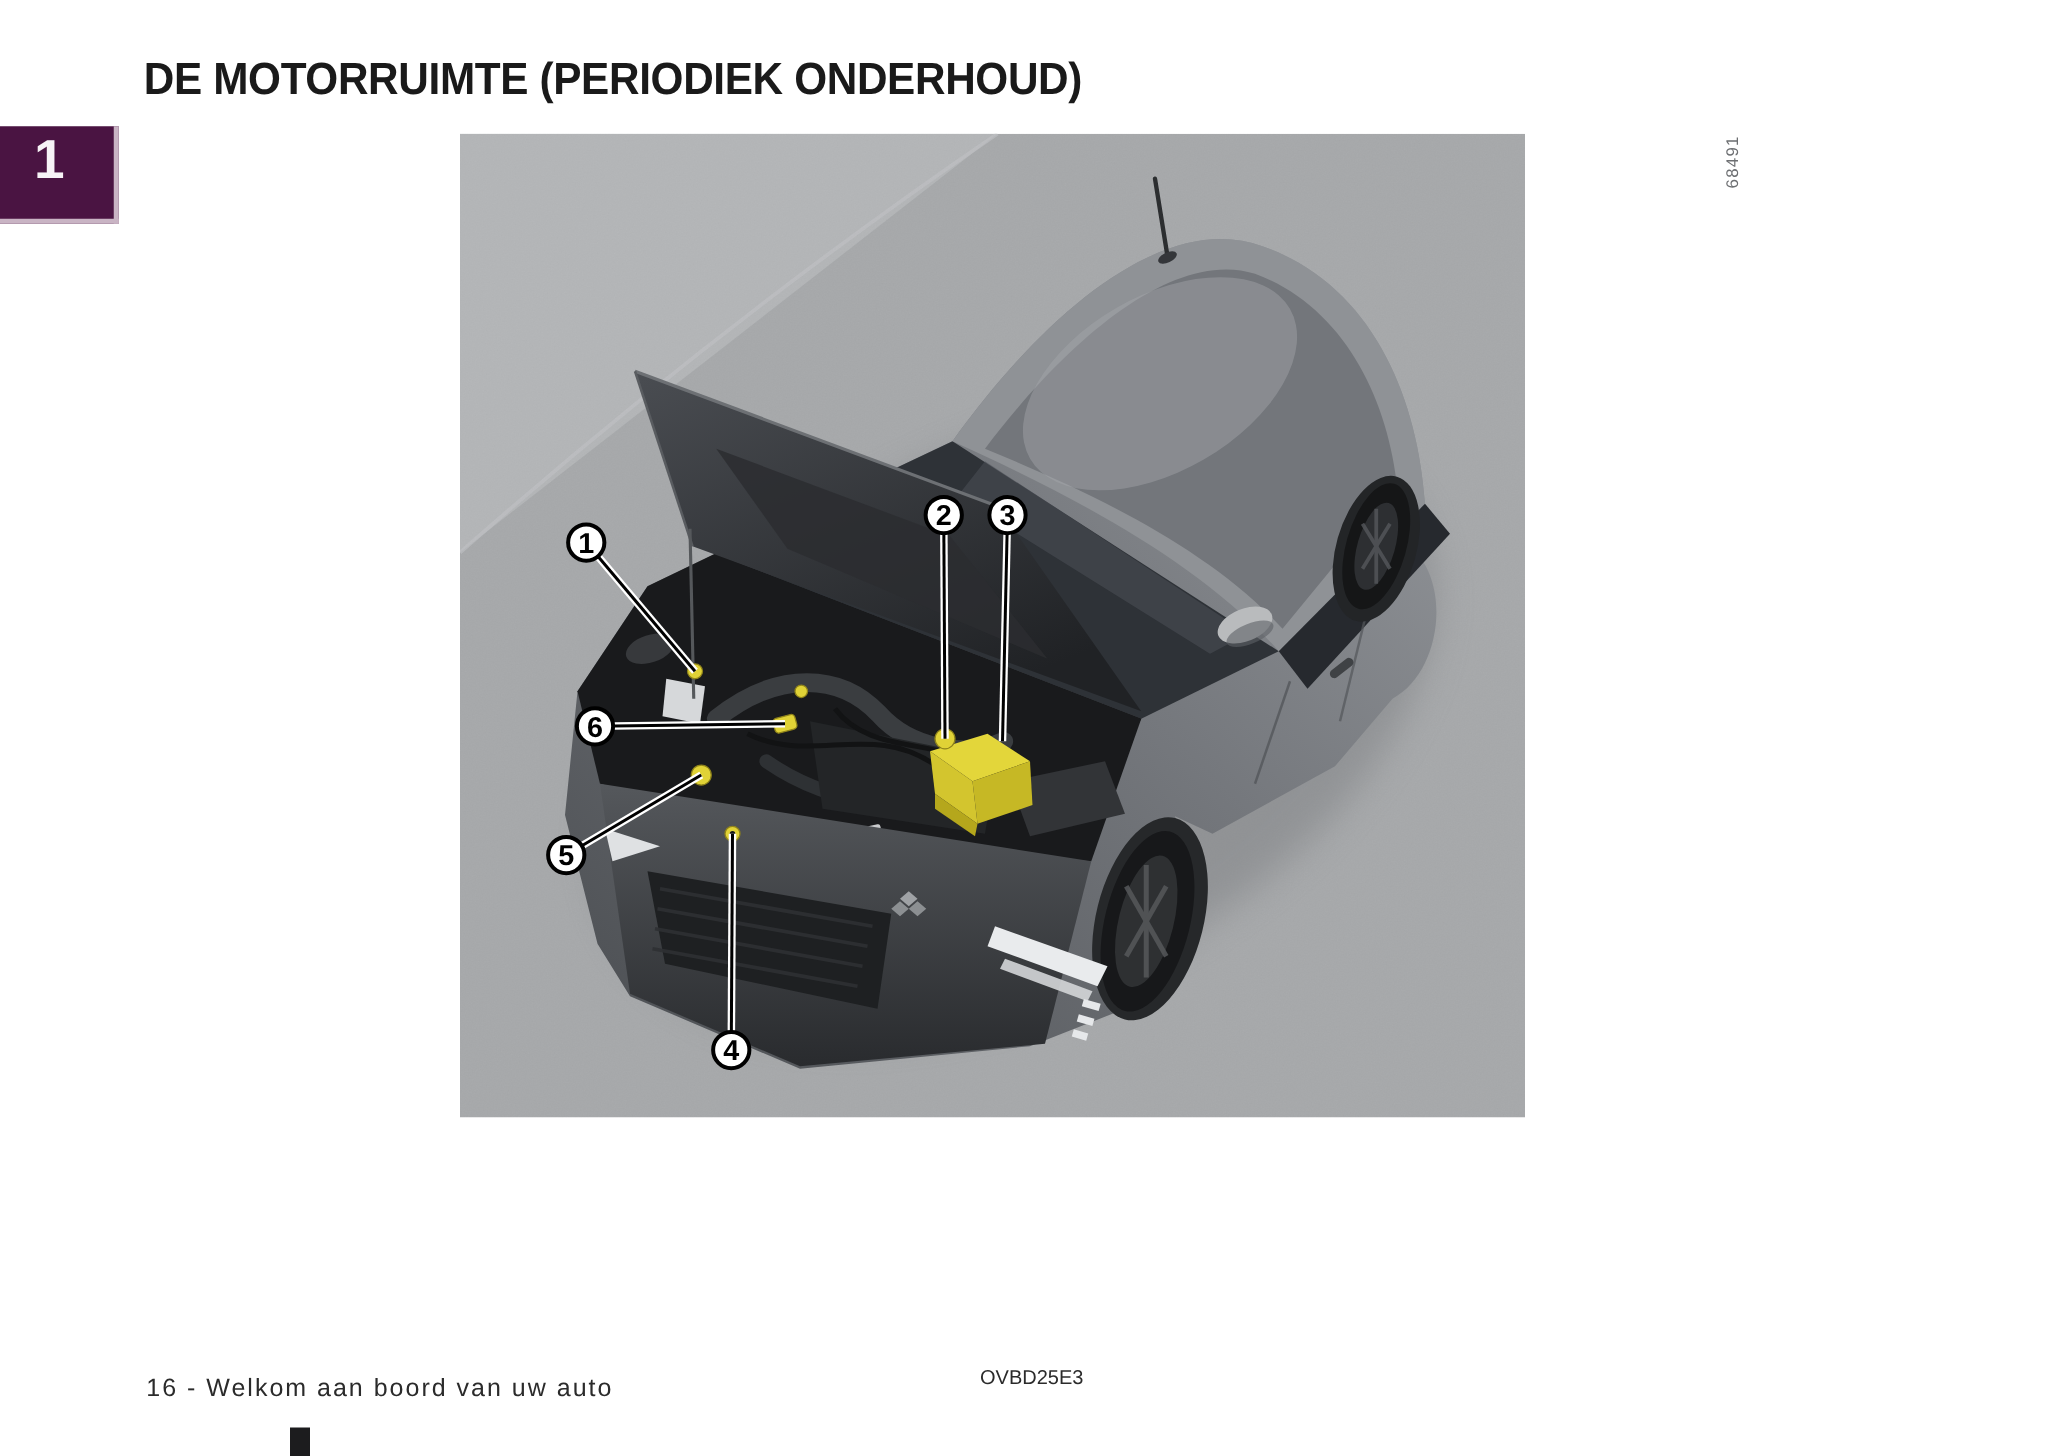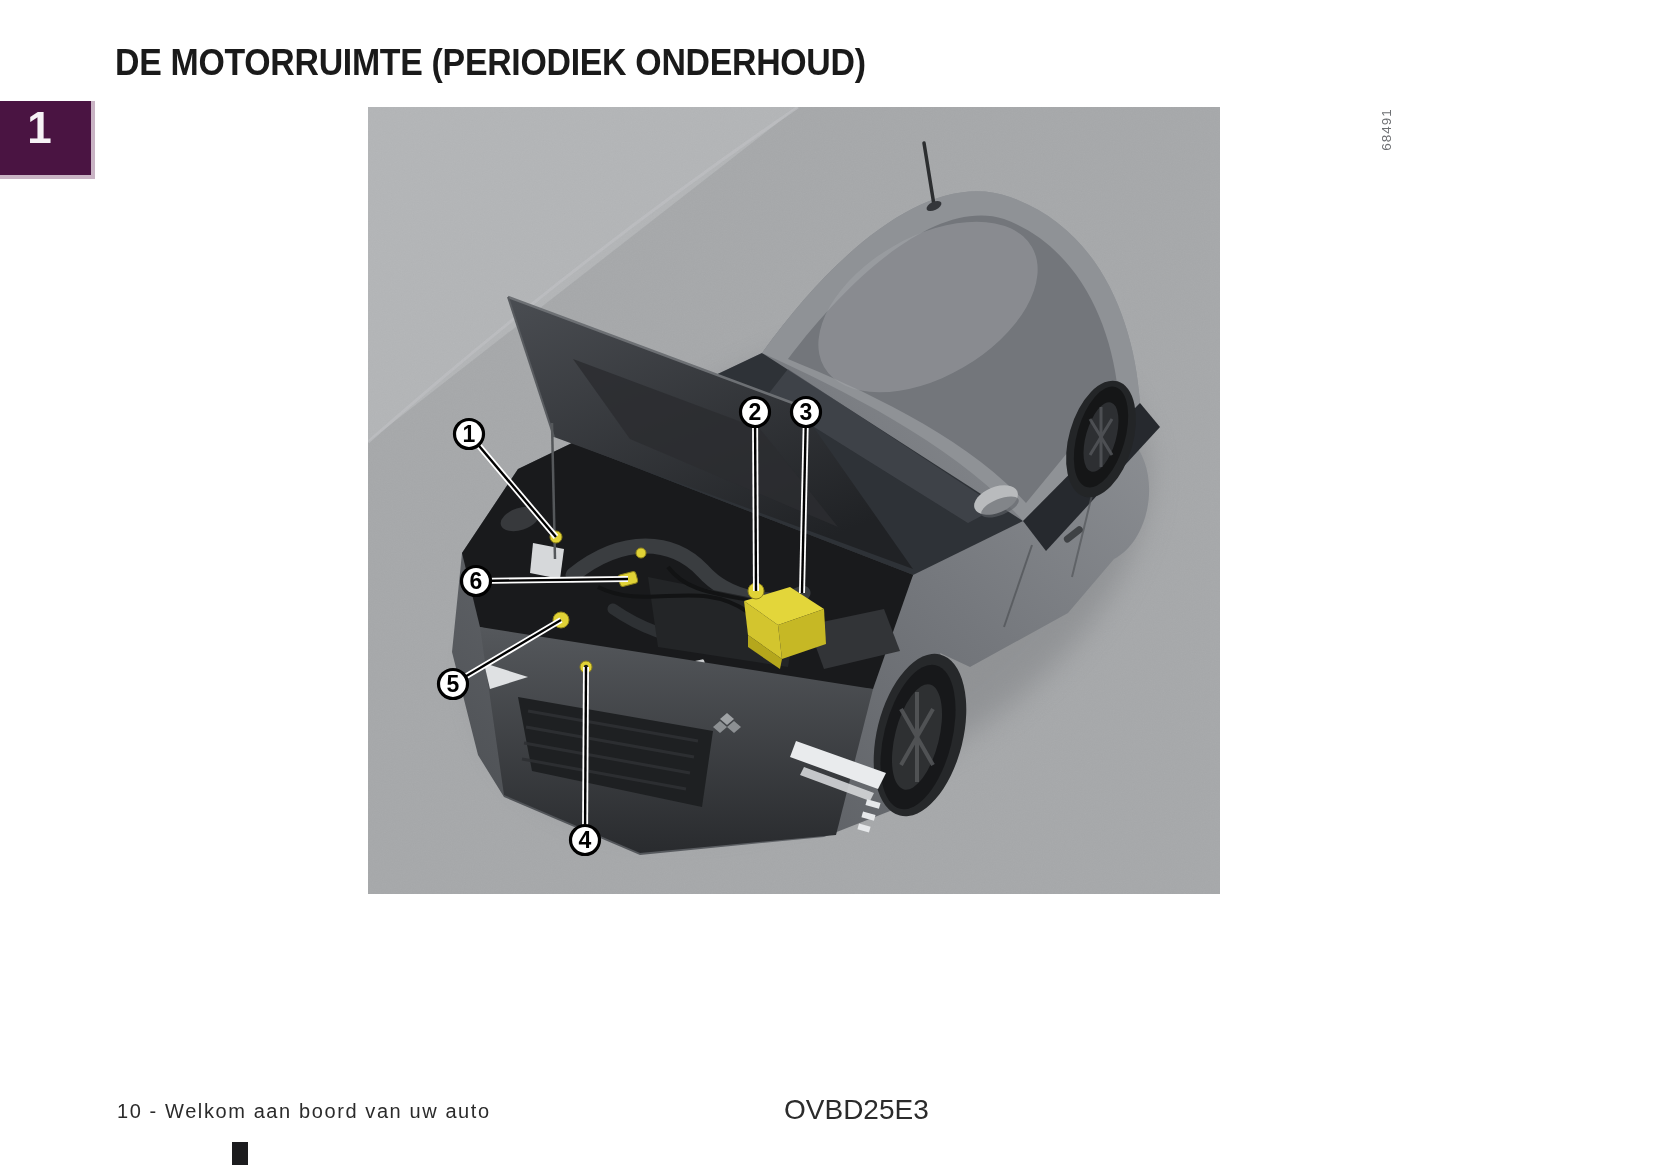--- a/index.html
+++ b/index.html
@@ -29,21 +29,21 @@
     position:absolute;left:1362px;top:122px;width:48px;text-align:center;
     transform:rotate(-90deg);transform-origin:center center;
     font-size:13.5px;color:#6d6f72;letter-spacing:1px;white-space:nowrap;
   }
   .footer-left{
     position:absolute;left:117px;top:1100px;
     font-size:20px;letter-spacing:1.6px;color:#2b2b2b;white-space:nowrap;
   }
   .footer-code{
     position:absolute;left:784px;top:1094px;
-    font-size:28px;color:#2b2b2b;white-space:nowrap;
+    font-size:16px;color:#2b2b2b;white-space:nowrap;
   }
   .print-mark{
     position:absolute;left:232px;top:1142px;width:16px;height:23px;background:#1c1c1e;
   }
   svg text.co{font-family:"Liberation Sans",sans-serif;font-weight:bold;font-size:23px;}
 </style>
 </head>
 <body>
 
 <div class="page-title">DE MOTORRUIMTE (PERIODIEK ONDERHOUD)</div>
@@ -219,15 +219,15 @@
           <rect x="251" y="466" width="18" height="12" rx="3" fill="#e0d236" stroke="#8f831a" stroke-width="1" transform="rotate(-15 260 472)"></rect>
           <line x1="108" y1="474" x2="260" y2="472" stroke="#ffffff" stroke-width="6"></line>
           <line x1="108" y1="474" x2="260" y2="472" stroke="#000000" stroke-width="2.4"></line>
           <circle cx="108" cy="474" r="14.5" fill="#ffffff" stroke="#000000" stroke-width="3.2"></circle>
           <text x="108" y="474" dy="0.36em" text-anchor="middle" fill="#000000" class="co">6</text>
         </g>
       </g>
 </svg>
 </div>
 
-<div class="footer-left">10 - Welkom aan boord van uw auto</div>
+<div class="footer-left">16 - Welkom aan boord van uw auto</div>
 <div class="footer-code">OVBD25E3</div>
 <div class="print-mark"></div>
 
 </body></html>

